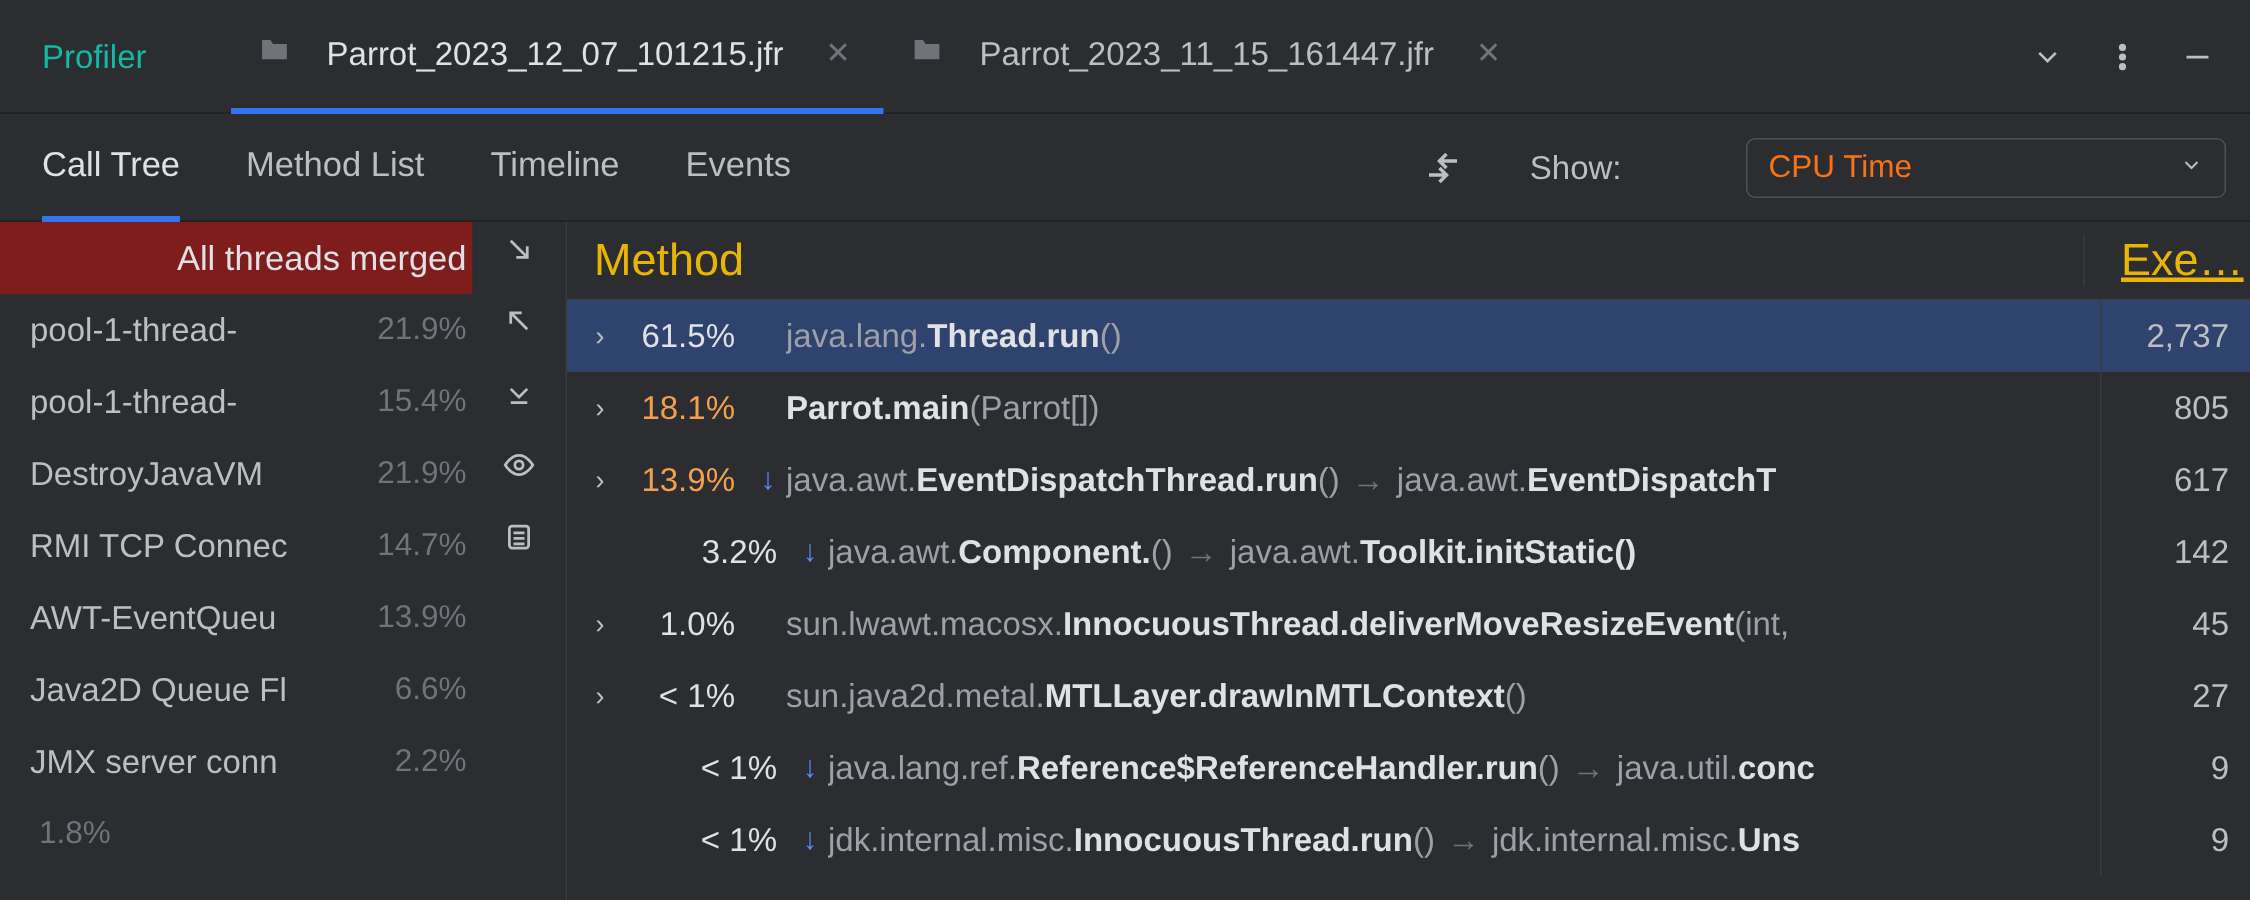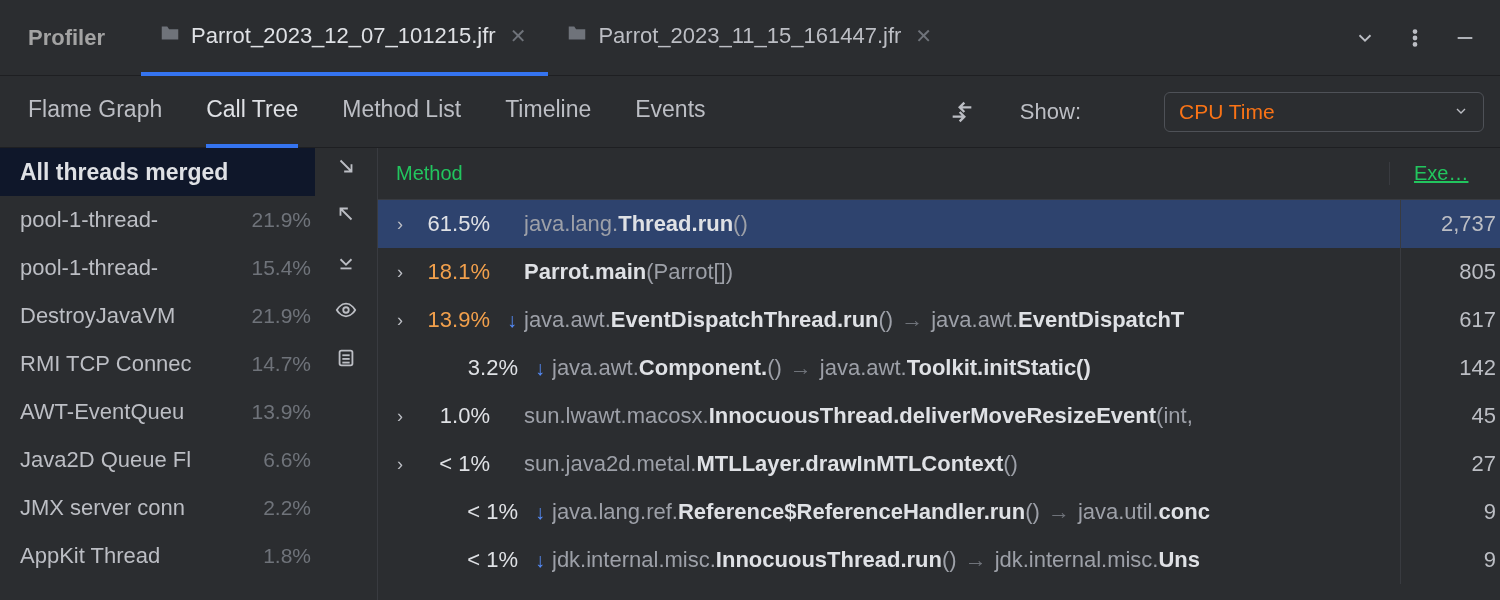--- a/index.html
+++ b/index.html
@@ -13,29 +13,29 @@
     overflow: hidden;
   }
   .titlebar {
     display: flex;
     align-items: center;
     height: 76px;
     border-bottom: 1px solid #1e1f22;
     padding: 0 12px 0 28px;
   }
   .app-title {
-    color: #a3a3a3;
-    font-weight: 700;
+    color: #14b8a6;
+    font-weight: 400;
     font-size: 22px;
-    margin-right: 36px;
+    margin-right: 56px;
   }
   .tab {
     display: flex;
     align-items: center;
-    gap: 10px;
+    gap: 24px;
     padding: 0 18px;
     height: 76px;
     border-bottom: 4px solid transparent;
     color: #bcbec4;
     font-size: 22px;
   }
   .tab.active {
     border-bottom-color: #3574f0;
     color: #dfe1e5;
   }
@@ -113,46 +113,47 @@
   .thread-row {
     display: flex;
     align-items: center;
     justify-content: space-between;
     height: 48px;
     padding: 0 4px 0 20px;
     font-size: 22px;
     color: #bcbec4;
   }
   .thread-row.selected {
-    background: #0f172a;
+    background: #7f1d1d;
     color: #dfe1e5;
-    font-weight: 700;
+    font-weight: 400;
     font-size: 23px;
+    justify-content: flex-end;
   }
   .thread-name { white-space: nowrap; overflow: hidden; }
   .thread-pct { color: #6f737a; font-size: 21px; padding-left:6px; }
   .left-icons {
     width: 62px;
     display: flex;
     flex-direction: column;
     align-items: center;
     padding-top: 6px;
     gap: 24px;
   }
   .left-icons .licn { width:24px;height:24px;display:flex;align-items:center;justify-content:center;cursor:pointer;}
   .left-icons svg { width:22px;height:22px;stroke:#bcbec4;fill:none;stroke-width:2;}
 
   .tree-panel { flex: 1; display:flex; flex-direction:column; }
   .tree-header {
     display: flex;
     align-items: center;
     height: 52px;
     border-bottom: 1px solid #393b40;
-    font-size: 20px;
-    color: #22c55e;
+    font-size: 30px;
+    color: #eab308;
   }
   .col-method { flex: 1; padding-left: 18px; }
   .col-exe { width: 111px; border-left: 1px solid #393b40; padding-left: 24px; text-decoration: underline; }
   .tree-rows { flex:1; overflow:hidden; }
   .tree-row {
     display: flex;
     align-items: center;
     height: 48px;
     font-size: 22px;
     color: #bcbec4;
@@ -186,21 +187,21 @@
     font-size: 20px;
   }
   .method-text { overflow:hidden; white-space:nowrap; }
   .pkg { color: #9da0a8; }
   .mname { color: #dfe1e5; font-weight:600; }
   .psig { color: #9da0a8; }
   .arrow-sep { color: #6f737a; padding: 0 8px; }
   .cell-exe {
     width: 100px;
     text-align: right;
-    padding-right: 4px;
+    padding-right: 14px;
     color: #bcbec4;
     border-left: 1px solid #393b40;
     height:100%;
     display:flex;
     align-items:center;
     justify-content:flex-end;
   }
 </style>
 </head>
 <body>
@@ -243,21 +244,20 @@
     </span>
     <span class="icon vicon">
       <svg viewBox="0 0 24 24">
           <line x1="4" y1="12" x2="20" y2="12"></line>
         </svg>
     </span>
   </div>
 </div>
 
 <div class="toolbar">
-  <div class="viewbtn">Flame Graph</div>
   <div class="viewbtn active">Call Tree</div>
   <div class="viewbtn">Method List</div>
   <div class="viewbtn">Timeline</div>
   <div class="viewbtn">Events</div>
   <div class="toolbar-spacer"></div>
   <span class="swap-icon">
     <svg viewBox="0 0 24 24">
         <path d="M20 8 L10 8 M14 4 L10 8 L14 12"></path>
         <path d="M4 16 L14 16 M10 12 L14 16 L10 20"></path>
       </svg>
@@ -302,21 +302,20 @@
         </div>
         <div class="thread-row">
           <span class="thread-name">Java2D Queue Fl</span>
           <span class="thread-pct">6.6%</span>
         </div>
         <div class="thread-row">
           <span class="thread-name">JMX server conn</span>
           <span class="thread-pct">2.2%</span>
         </div>
         <div class="thread-row">
-          <span class="thread-name">AppKit Thread</span>
           <span class="thread-pct">1.8%</span>
         </div>
       </div>
     <div class="left-icons">
       <span class="licn">
           <svg viewBox="0 0 24 24">
             <path d="M6 6 L18 18 M18 10 L18 18 L10 18"></path>
           </svg>
         </span>
       <span class="licn">

